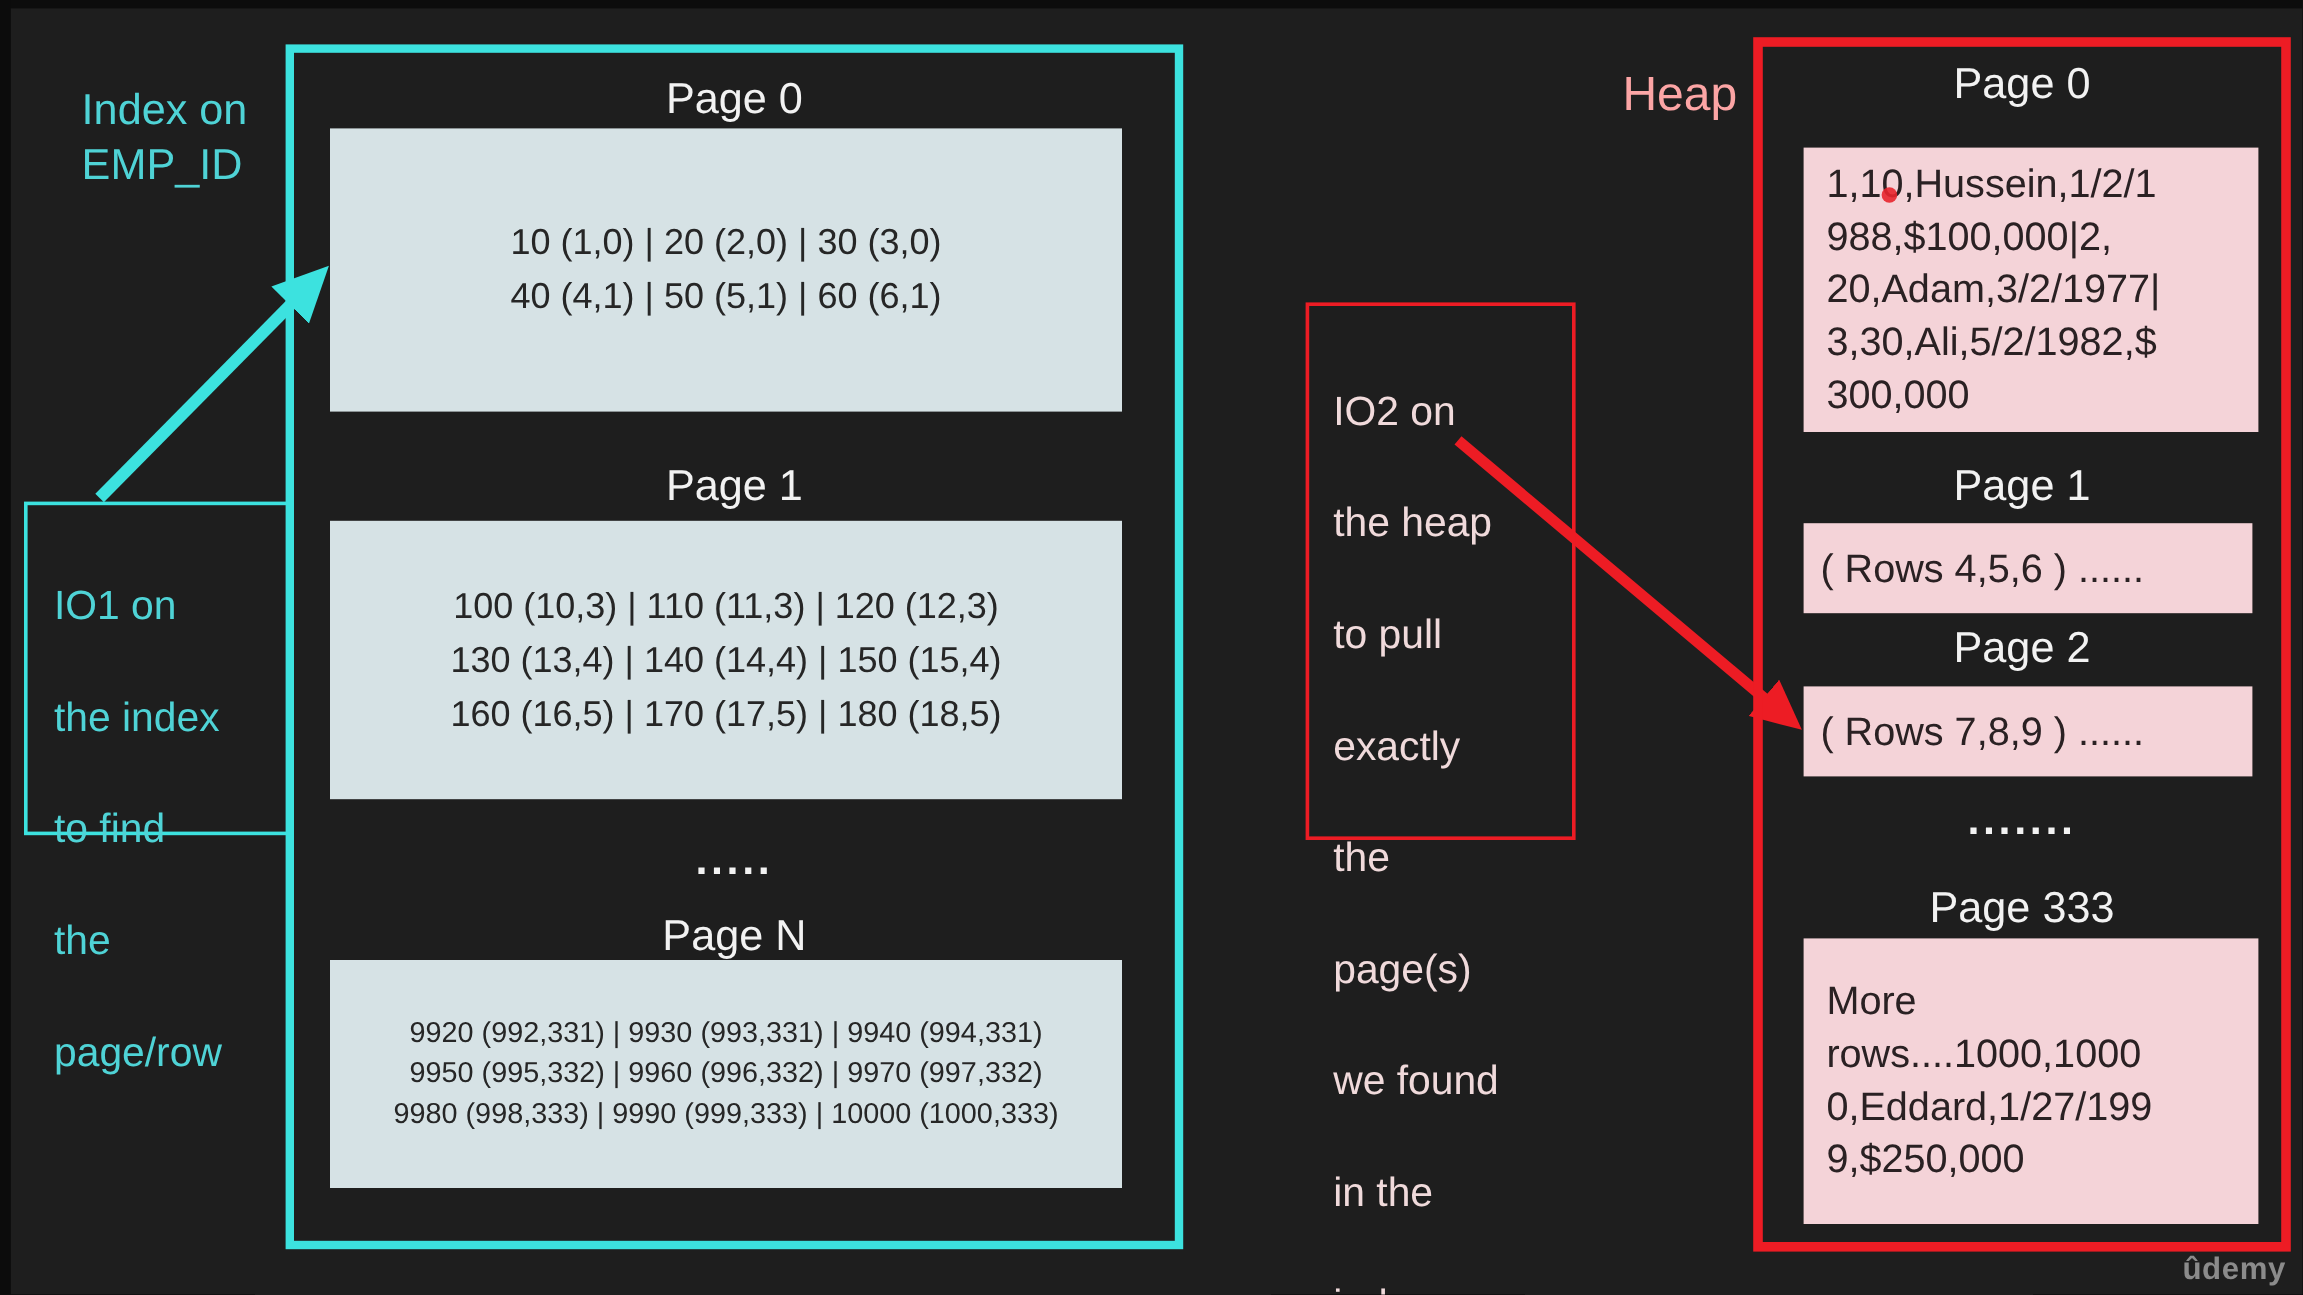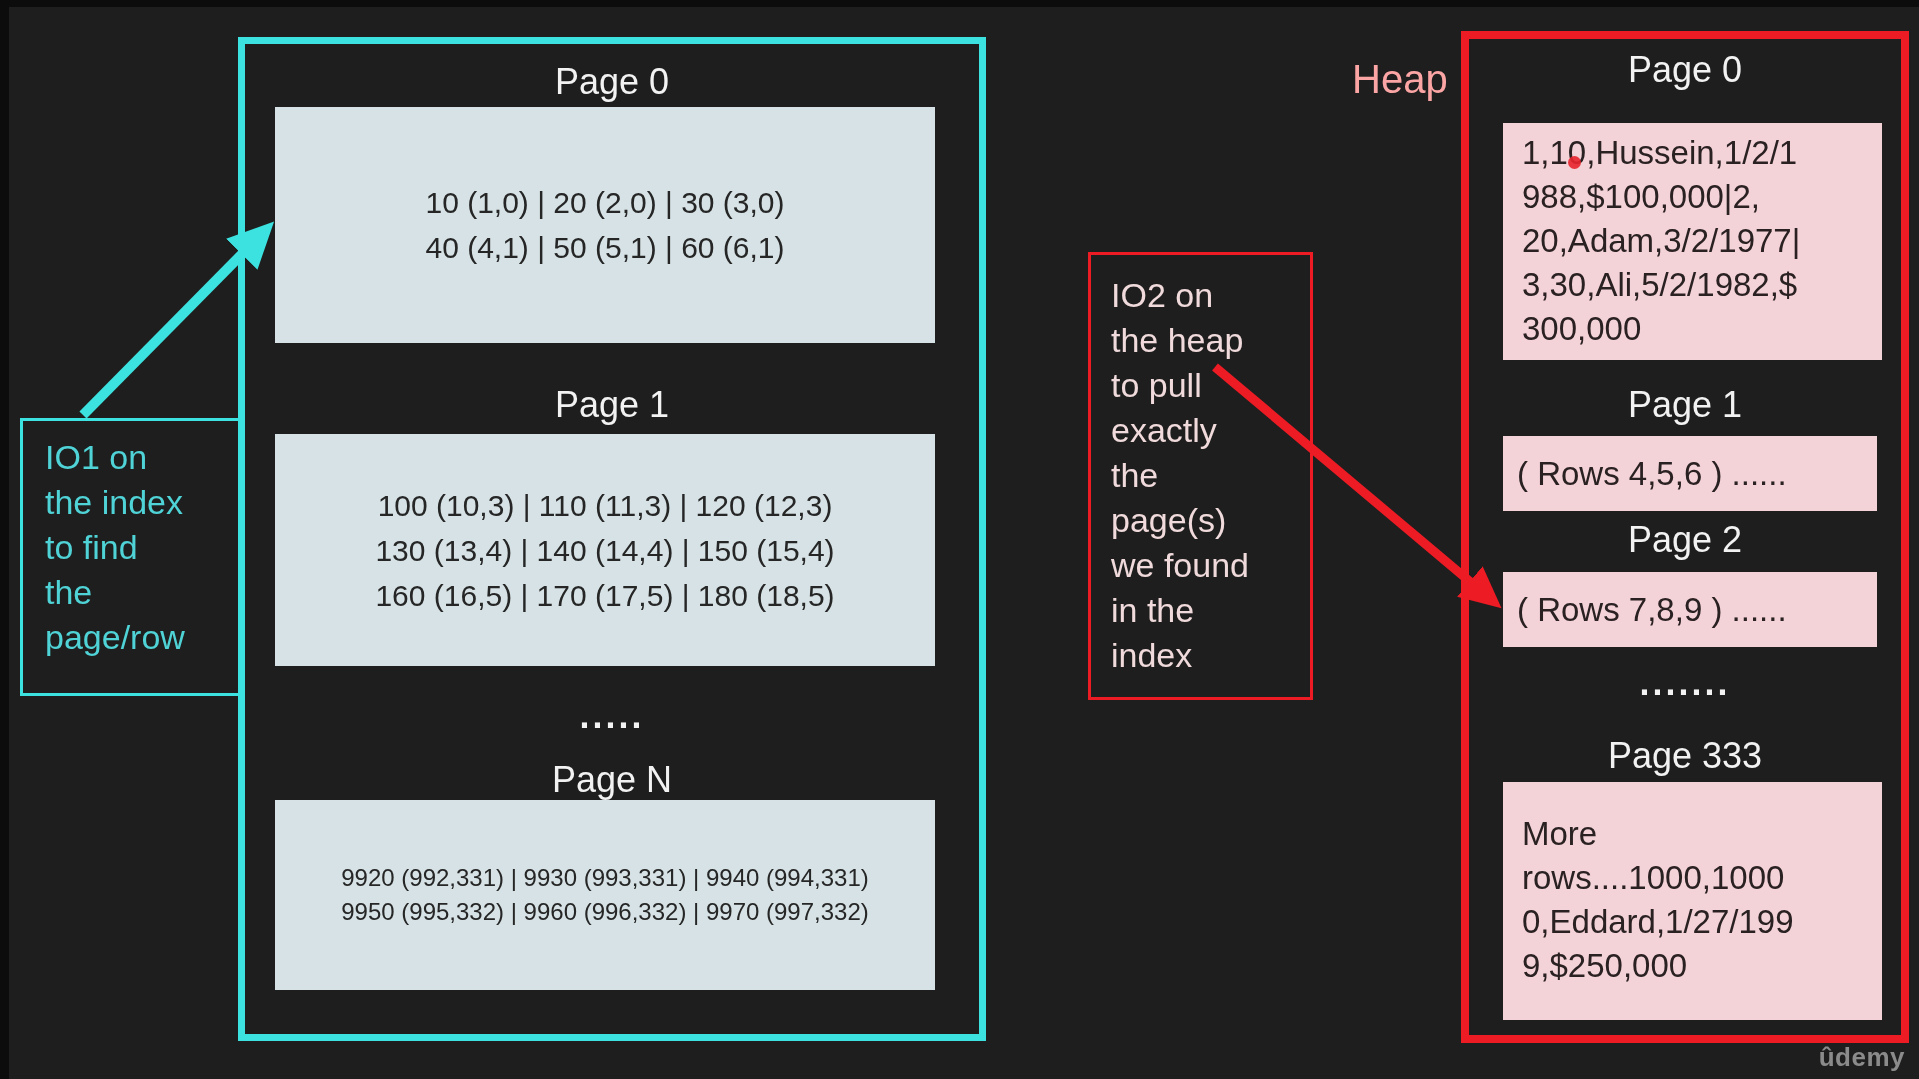--- a/index.html
+++ b/index.html
@@ -11,21 +11,21 @@
   .edge-top{position:absolute;left:0;top:0;width:1919px;height:7px;background:#0c0c0c;}
   .edge-left{position:absolute;left:0;top:0;width:9px;height:1079px;background:#0c0c0c;}
 
   .abs{position:absolute;}
 
   
   .index-frame{left:238px;top:37px;width:734px;height:990px;border:7px solid #3ce2df;background:transparent;}
   .side-label{left:68px;top:68px;color:#4fd3d6;font-size:36px;line-height:46px;}
   .io-note{border:3px solid;font-size:34px;}
   .io1{left:20px;top:418px;width:197px;height:258px;border-color:#3ce2df;color:#4fd3d6;padding:14px 0 0 22px;}
-  .note-ln{line-height:45px;white-space:nowrap;}
+  .note-ln{line-height:45px;white-space:nowrap;margin-top:48px;}
 
   .ptitle{color:#f2f2f2;font-size:36px;height:40px;line-height:40px;text-align:center;}
   .idx-title{left:238px;width:748px;}
   .heap-title{left:1461px;width:448px;}
 
   .idx-data{
     background:#d6e2e5;color:#262626;left:275px;width:660px;
     display:flex;flex-direction:column;justify-content:center;align-items:center;
     font-size:30px;
   }
@@ -68,20 +68,24 @@
         <path d="M0,0 L4.6,2.2 L0,4.4 z" fill="#3ce2df"></path>
       </marker>
       <marker id="headRed" markerWidth="5" markerHeight="4.4" refX="0.6" refY="2.2" orient="auto">
         <path d="M0,0 L4.6,2.2 L0,4.4 z" fill="#ed1c24"></path>
       </marker>
     </defs>
     <line x1="83" y1="415" x2="246" y2="250" stroke-width="10" marker-end="url(#headCyan)" stroke="#3ce2df"></line>
     <line x1="1215" y1="367" x2="1474" y2="585" stroke-width="9" marker-end="url(#headRed)" stroke="#ed1c24"></line>
   </svg>
 
+  <div class="abs side-label">
+    <div>Index on</div>
+    <div>EMP_ID</div>
+  </div>
 
   <div class="abs index-frame"></div>
 
   <div class="abs ptitle idx-title" style="top:62px">Page 0</div>
   <div class="abs idx-data" style="top:107px;height:236px">
     <div class="ln">10 (1,0) | 20 (2,0) | 30 (3,0)</div>
     <div class="ln">40 (4,1) | 50 (5,1) | 60 (6,1)</div>
   </div>
 
   <div class="abs ptitle idx-title" style="top:385px">Page 1</div>
@@ -90,20 +94,21 @@
     <div class="ln">130 (13,4) | 140 (14,4) | 150 (15,4)</div>
     <div class="ln">160 (16,5) | 170 (17,5) | 180 (18,5)</div>
   </div>
 
   <div class="abs dots idx-dots">.....</div>
 
   <div class="abs ptitle idx-title" style="top:760px">Page N</div>
   <div class="abs idx-data small" style="top:800px;height:190px">
     <div class="ln">9920 (992,331) | 9930 (993,331) | 9940 (994,331)</div>
     <div class="ln">9950 (995,332) | 9960 (996,332) | 9970 (997,332)</div>
+    <div class="ln">9980 (998,333) | 9990 (999,333) | 10000 (1000,333)</div>
   </div>
 
   <div class="abs io-note io1">
     <div class="note-ln">IO1 on</div>
     <div class="note-ln">the index</div>
     <div class="note-ln">to find</div>
     <div class="note-ln">the</div>
     <div class="note-ln">page/row</div>
   </div>
 

